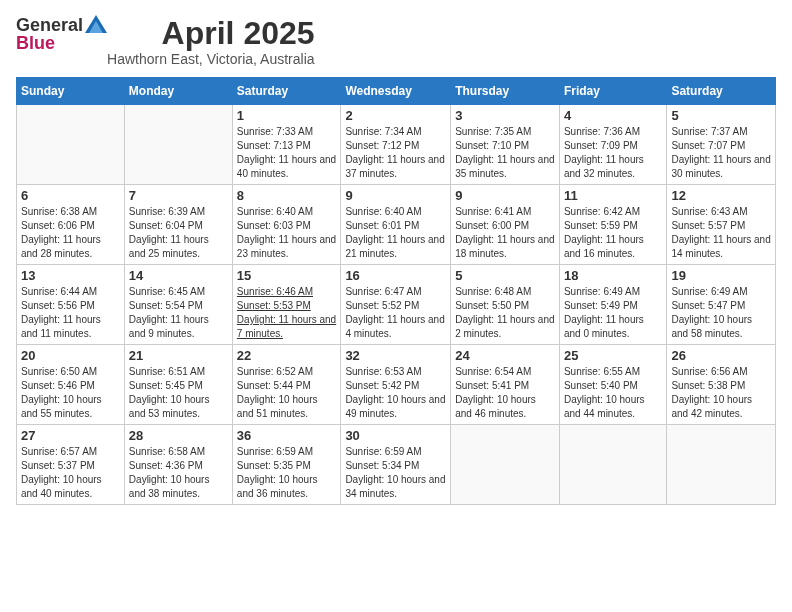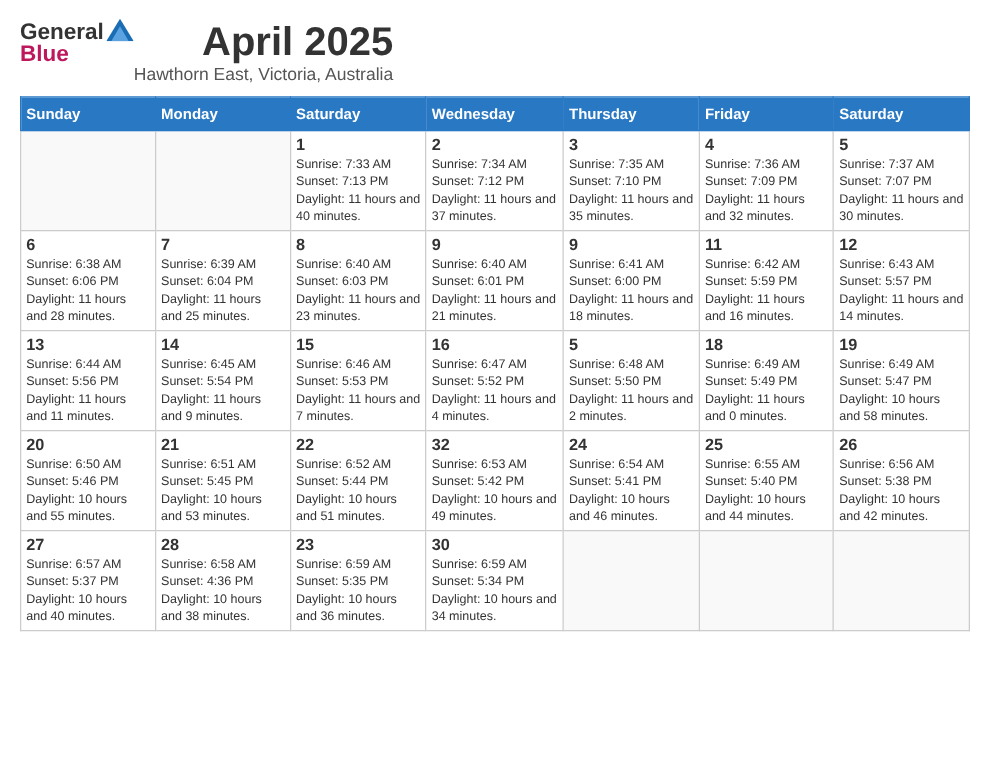--- a/index.html
+++ b/index.html
@@ -208,21 +208,21 @@
 Daylight: 11 hours and 11 minutes.</div>
         </td>
         <td>
           <span class="day-num">14</span>
           <div class="day-info" style="white-space: pre-line;">Sunrise: 6:45 AM
 Sunset: 5:54 PM
 Daylight: 11 hours and 9 minutes.</div>
         </td>
         <td>
           <span class="day-num">15</span>
-          <div class="day-info" style="white-space: pre-line;">Sunrise: 6:46 AM
+          <div class="day-info" style="white-space: pre-line; text-decoration: underline;">Sunrise: 6:46 AM
 Sunset: 5:53 PM
 Daylight: 11 hours and 7 minutes.</div>
         </td>
         <td>
           <span class="day-num">16</span>
           <div class="day-info" style="white-space: pre-line;">Sunrise: 6:47 AM
 Sunset: 5:52 PM
 Daylight: 11 hours and 4 minutes.</div>
         </td>
         <td>
@@ -295,21 +295,21 @@
 Sunset: 5:37 PM
 Daylight: 10 hours and 40 minutes.</div>
         </td>
         <td>
           <span class="day-num">28</span>
           <div class="day-info" style="white-space: pre-line;">Sunrise: 6:58 AM
 Sunset: 4:36 PM
 Daylight: 10 hours and 38 minutes.</div>
         </td>
         <td>
-          <span class="day-num">23</span>
+          <span class="day-num">36</span>
           <div class="day-info" style="white-space: pre-line;">Sunrise: 6:59 AM
 Sunset: 5:35 PM
 Daylight: 10 hours and 36 minutes.</div>
         </td>
         <td>
           <span class="day-num">30</span>
           <div class="day-info" style="white-space: pre-line;">Sunrise: 6:59 AM
 Sunset: 5:34 PM
 Daylight: 10 hours and 34 minutes.</div>
         </td>

